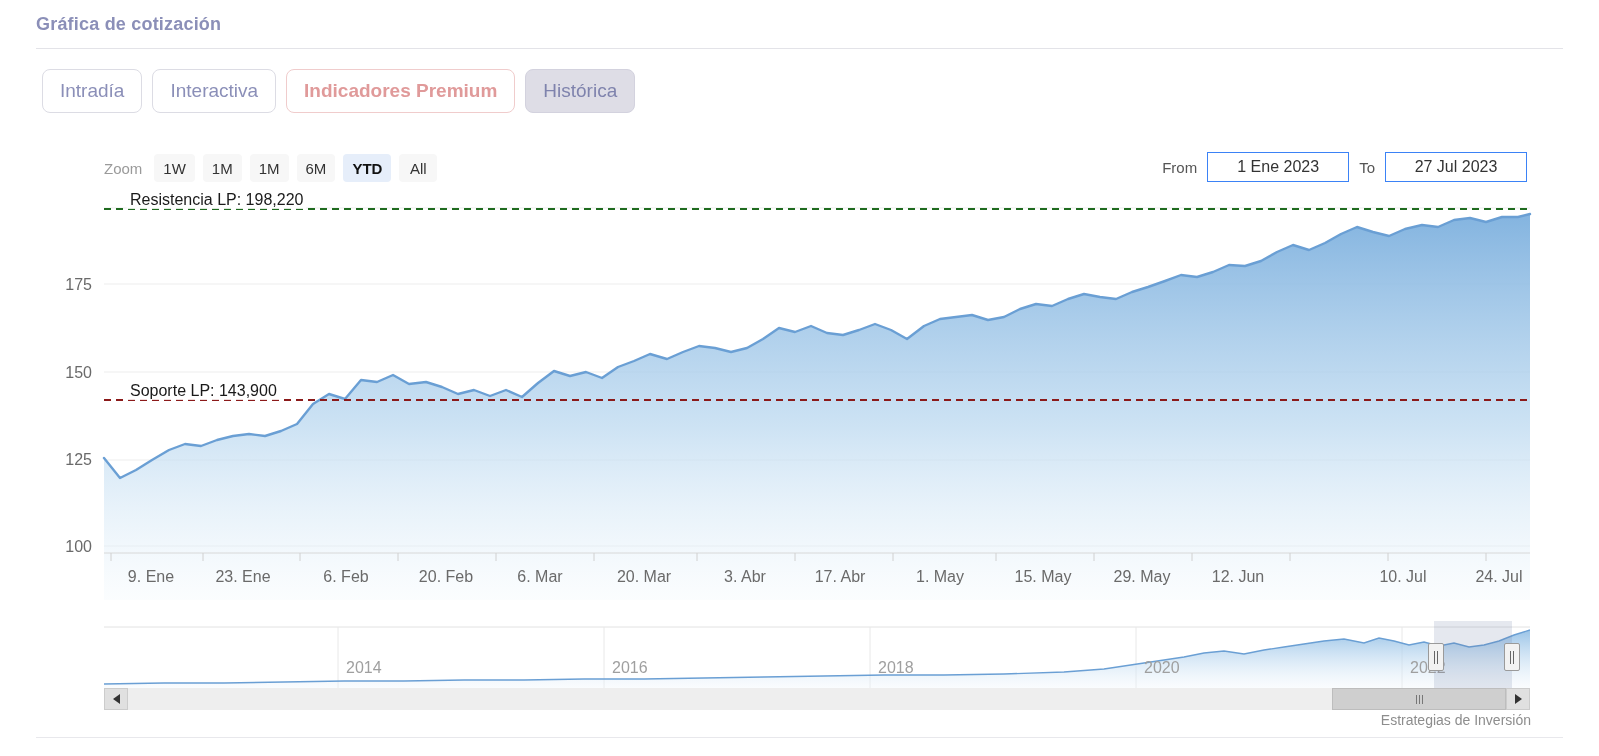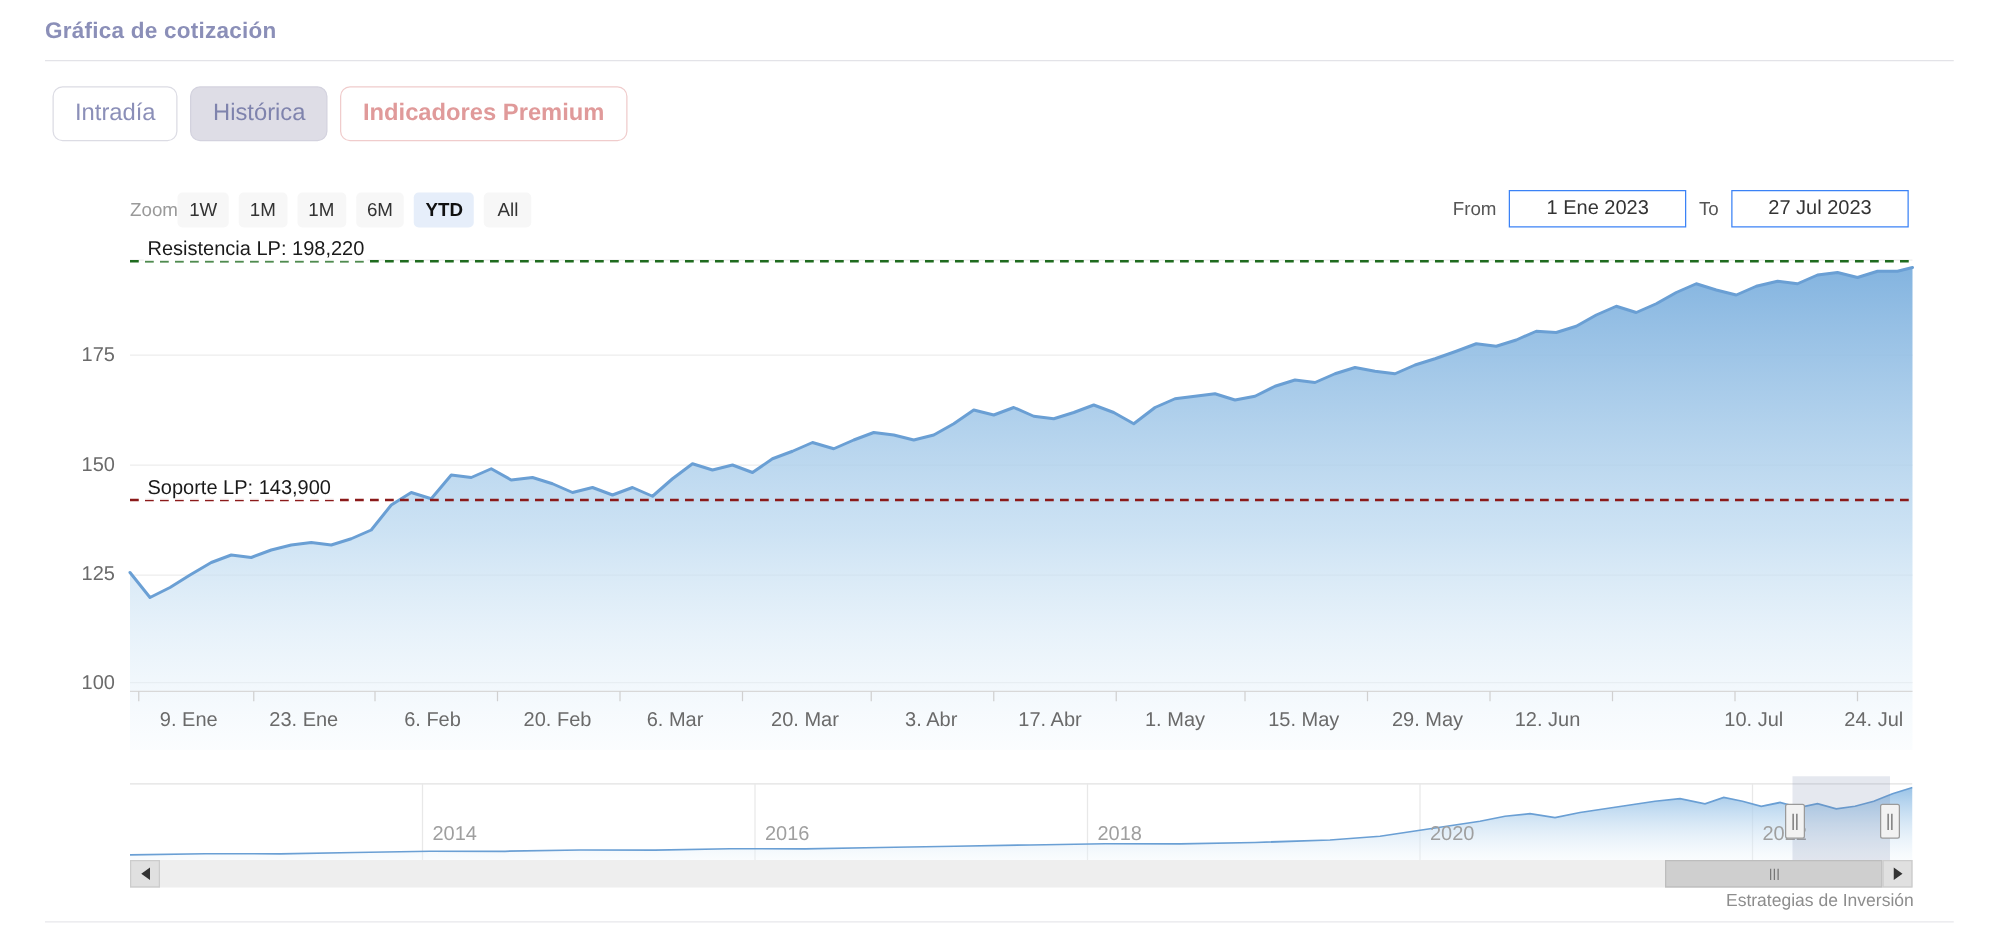--- a/index.html
+++ b/index.html
@@ -17,38 +17,38 @@
        padding:0 17px;border-radius:8px;border:1px solid #dcdce4;background:#fff;
        font-size:19px;font-weight:normal;color:#8b8fb8;cursor:pointer;white-space:nowrap;}
   .tab.active{background:#dedde6;border-color:#d3d2de;color:#7f83ad;}
   .tab.premium{color:#e09a9a;border-color:#f0cccc;font-weight:bold;}
 
   
   .chart{position:absolute;left:0;top:140px;width:1599px;height:575px;}
 
   
   .zoomrow{position:absolute;left:104px;top:14px;display:flex;align-items:center;gap:0;}
-  .zoomlabel{font-size:15px;color:#9a9a9a;}
+  .zoomlabel{font-size:15px;color:#9a9a9a;margin-right:12px;}
   .zbtn{height:28px;min-width:38px;box-sizing:border-box;display:flex;align-items:center;justify-content:center;
         padding:0 9px;margin-right:8px;border-radius:4px;background:#f7f7f7;color:#333;font-size:15px;cursor:pointer;}
   .zbtn.sel{background:#e6eefa;color:#111;font-weight:bold;}
 
   .rangerow{position:absolute;right:72px;top:12px;display:flex;align-items:center;}
   .rlabel{font-size:15px;color:#555;margin:0 10px;}
   .rinput{height:30px;box-sizing:border-box;border:1px solid #3b82f6;background:#fff;
           display:flex;align-items:center;justify-content:center;width:142px;font-size:16px;color:#333;cursor:text;}
 
   
   .plot{position:absolute;left:0;top:0;width:1599px;height:575px;}
   .plotsvg{position:absolute;left:0;top:0;}
 
   .ylab{position:absolute;font-size:16px;color:#6a6a6a;text-align:right;width:54px;right:1507px;}
   .xlab{position:absolute;font-size:16px;color:#6a6a6a;top:428px;transform:translateX(-50%);white-space:nowrap;}
 
-  .bandlabel{position:absolute;font-size:16px;color:#1a1a1a;white-space:nowrap;background:rgba(255,255,255,.85);padding:0 3px;}
+  .bandlabel{position:absolute;font-size:16px;color:#1a1a1a;white-space:nowrap;background:rgba(255,255,255,.85);padding:0 3px;margin-left:12px;}
 
   
   .nav{position:absolute;left:104px;top:481px;width:1426px;height:68px;}
   .navsvg{position:absolute;left:0;top:0;}
   .navyear{position:absolute;font-size:16px;color:#9f9f9f;top:38px;}
   .navmask{position:absolute;top:0;height:68px;background:rgba(110,130,165,.18);}
   .navhandle{position:absolute;top:22px;width:14px;height:26px;border:1px solid #9a9a9a;background:#f2f2f2;border-radius:2px;
              display:flex;align-items:center;justify-content:center;cursor:ew-resize;}
   .navhandle i{display:block;width:1px;height:13px;background:#666;margin:0 1px;}
 
@@ -72,22 +72,23 @@
 
 <div class="page">
 
   <div class="hdr">
     <div class="hdr-title">Gráfica de cotización</div>
     <div class="hdr-rule"></div>
   </div>
 
   <div class="tabs">
     <div class="tab">Intradía</div>
+    <div class="tab">Interactiva</div>
+    <div class="tab premium">Indicadores Premium</div>
     <div class="tab active">Histórica</div>
-    <div class="tab premium">Indicadores Premium</div>
   </div>
 
   <div class="chart">
 
     <div class="zoomrow">
       <span class="zoomlabel">Zoom</span>
       <div class="zbtn">1W</div>
       <div class="zbtn">1M</div>
       <div class="zbtn">1M</div>
       <div class="zbtn">6M</div>

